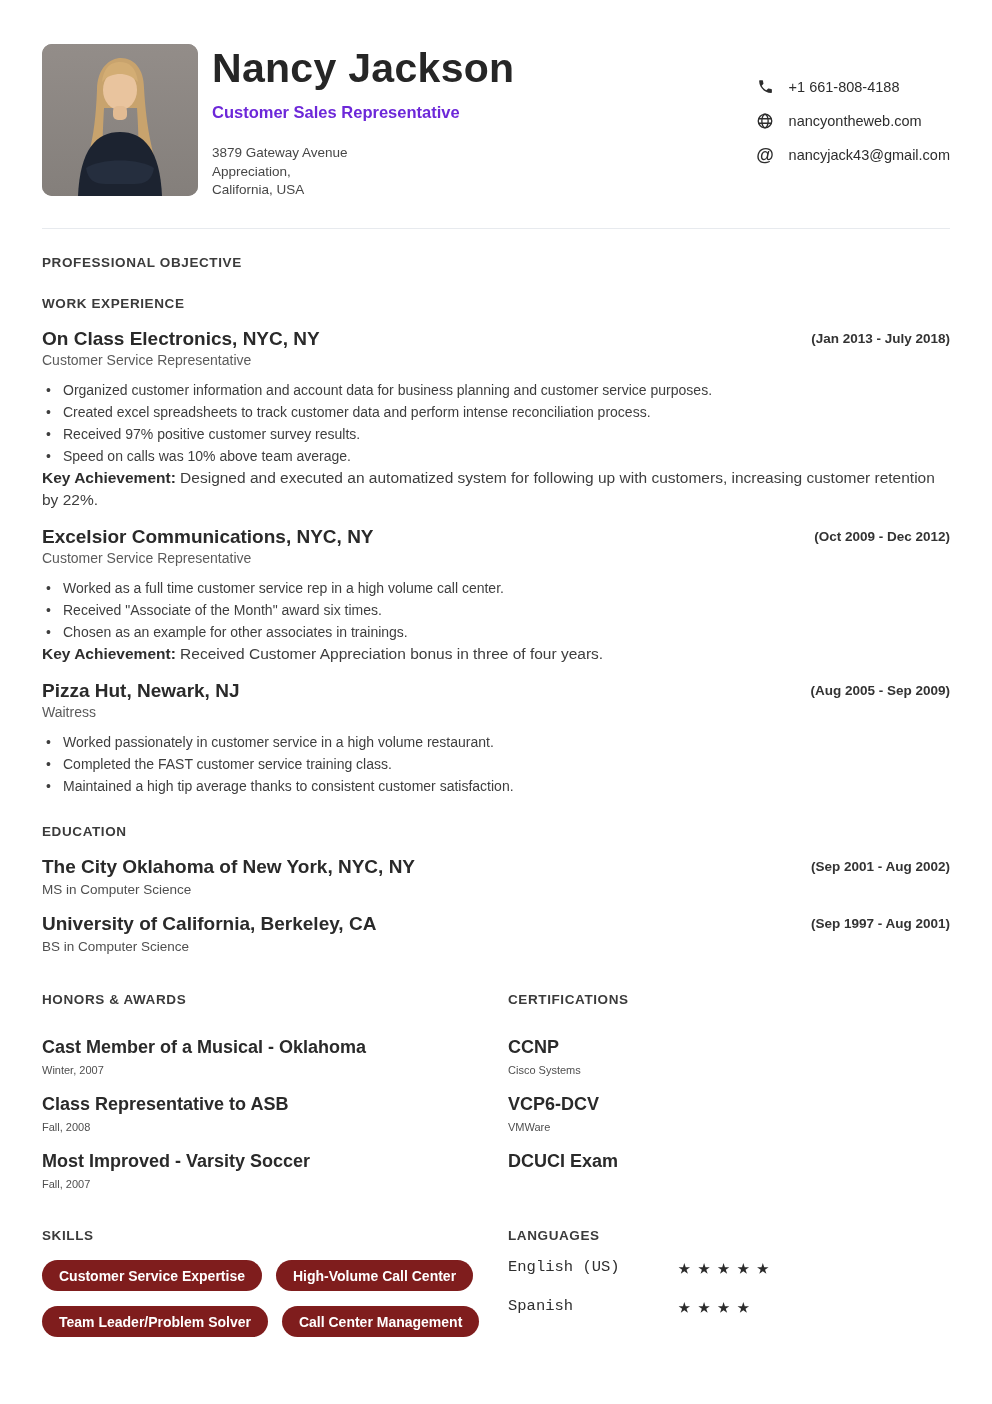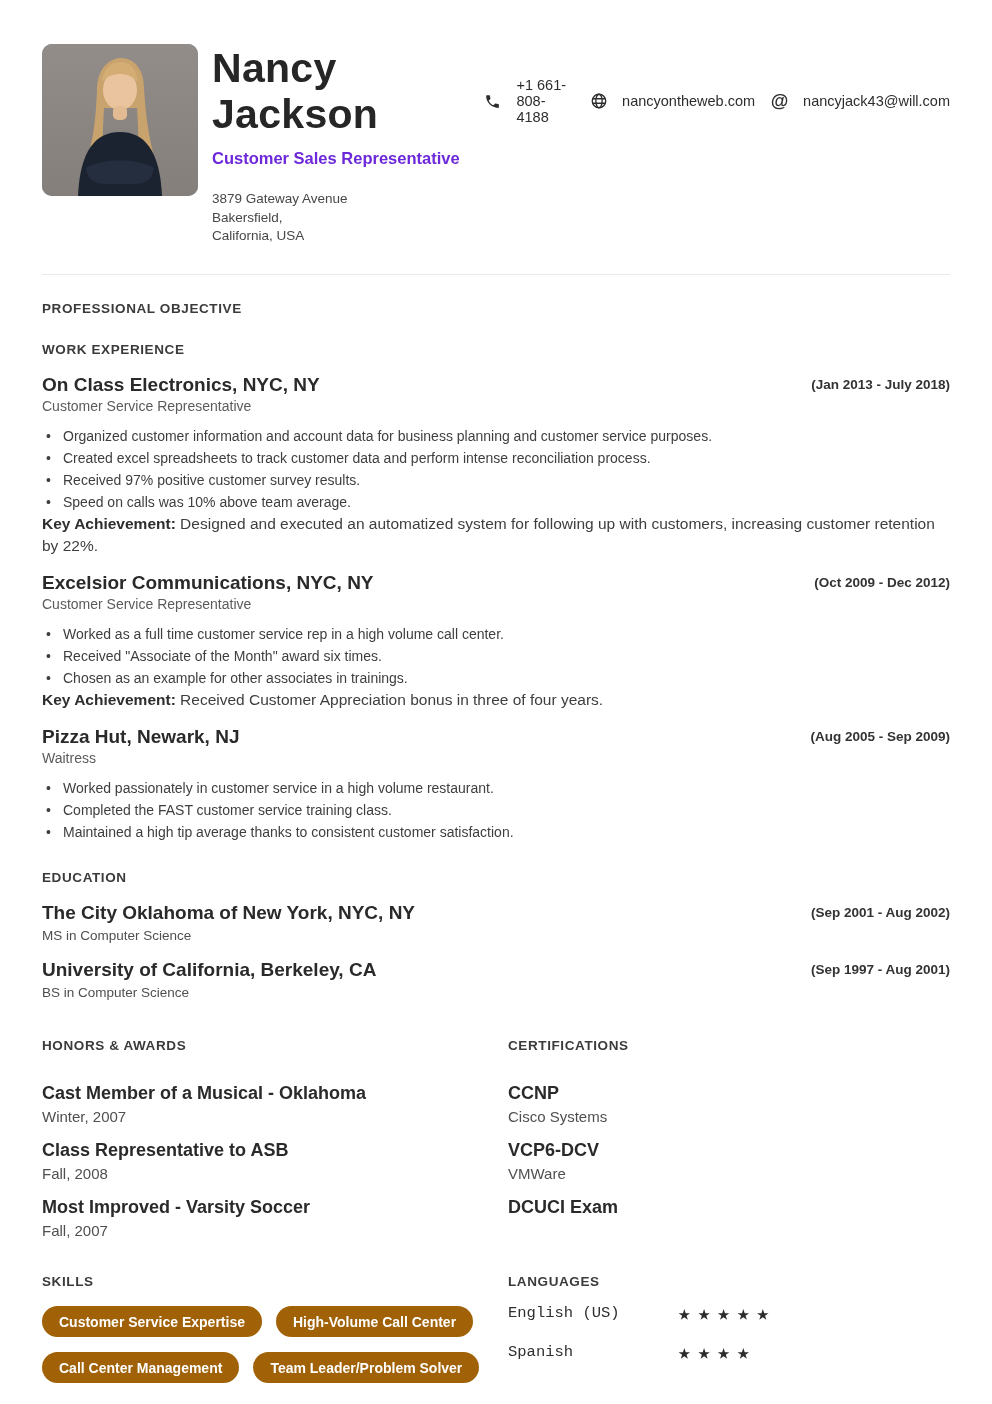--- a/index.html
+++ b/index.html
@@ -18,21 +18,21 @@
     flex: 0 0 auto; background: #8b8682;
   }
   .photo svg { display: block; }
   .header-main { margin-left: 14px; padding-top: 1px; }
   .name {
     font-size: 41px; line-height: 46px; font-weight: 800;
     color: #262626; letter-spacing: 0.3px;
   }
   .job-title { margin-top: 12px; font-size: 16.5px; font-weight: 600; color: #6d28d9; }
   .address { margin-top: 22px; font-size: 13.5px; line-height: 18.5px; color: #474747; }
-  .contact { margin-left: auto; padding-top: 33px; display: flex; flex-direction: row; gap: 15px; }
+  .contact { margin-left: auto; padding-top: 33px; display: flex; flex-direction: column; gap: 15px; }
   .contact-row { display: flex; align-items: center; gap: 14px; font-size: 14.5px; font-weight: 500; color: #2d2d2d; cursor: pointer; }
   .contact-icon { width: 19px; height: 19px; display: flex; align-items: center; justify-content: center; color: #2d2d2d; flex: 0 0 auto; }
   .at-glyph { font-size: 18px; font-weight: 600; line-height: 1; }
 
   .divider { margin-top: 28px; border-top: 1px solid #e7eaee; }
 
   
   .sec-heading {
     font-size: 13.5px; line-height: 17px; font-weight: 700;
     letter-spacing: 0.6px; color: #3b3b3b;
@@ -58,25 +58,25 @@
   .school + .school { margin-top: 14px; }
   .degree { margin-top: 3px; font-size: 13.5px; line-height: 17px; color: #4f4f4f; }
 
   
   .cols { display: grid; grid-template-columns: 466px 1fr; }
   .cols-1 { margin-top: 36px; }
   .cols-2 { margin-top: 34px; }
   .award { margin-top: 28px; }
   .award + .award { margin-top: 14px; }
   .award-title { font-size: 18px; line-height: 22px; font-weight: 700; color: #2a2a2a; }
-  .award-sub { margin-top: 4px; font-size: 15px; line-height: 17px; color: #4f4f4f; }
+  .award-sub { margin-top: 4px; font-size: 11px; line-height: 17px; color: #4f4f4f; }
 
   .pills { margin-top: 16px; display: flex; flex-wrap: wrap; gap: 15px 14px; max-width: 445px; }
   .pill {
-    background: #a16207; color: #ffffff; font-size: 14px; font-weight: 600;
+    background: #7f1d1d; color: #ffffff; font-size: 14px; font-weight: 600;
     line-height: 14px; padding: 9px 17px 8px; border-radius: 999px; white-space: nowrap;
   }
 
   .langs { margin-top: 14px; }
   .lang-row { display: flex; height: 30px; font-family: Liberation Mono, monospace; }
   .lang-row + .lang-row { margin-top: 9px; }
   .lang-label { width: 170px; font-size: 15.5px; color: #2f2f2f; }
   .lang-stars { font-size: 21px; letter-spacing: 7px; color: #2b2b2b; line-height: 1; }
 </style>
 </head>
@@ -106,21 +106,21 @@
 
         <path d="M44 124 C58 114 98 114 112 124 C110 136 104 140 92 140 L64 140 C52 140 46 136 44 124 Z" fill="#252e3e"></path>
       </svg>
     </div>
 
     <div class="header-main">
       <div class="name">Nancy Jackson</div>
       <div class="job-title">Customer Sales Representative</div>
       <div class="address">
         <div>3879 Gateway Avenue</div>
-        <div>Bakersfield,</div>
+        <div>Appreciation,</div>
         <div>California, USA</div>
       </div>
     </div>
 
     <div class="contact">
       <div class="contact-row">
         <span class="contact-icon">
           <svg width="17" height="17" viewBox="0 0 24 24" fill="currentColor">
               <path d="M6.62 10.79c1.44 2.83 3.76 5.14 6.59 6.59l2.2-2.2c.27-.27.67-.36 1.02-.24 1.12.37 2.33.57 3.57.57.55 0 1 .45 1 1V20c0 .55-.45 1-1 1-9.39 0-17-7.61-17-17 0-.55.45-1 1-1h3.5c.55 0 1 .45 1 1 0 1.25.2 2.45.57 3.57.11.35.03.74-.25 1.02l-2.2 2.2z"></path>
             </svg>
@@ -134,21 +134,21 @@
               <ellipse cx="12" cy="12" rx="4.2" ry="9"></ellipse>
               <path d="M3.6 9h16.8M3.6 15h16.8"></path>
             </svg>
         </span>
         <span>nancyontheweb.com</span>
       </div>
       <div class="contact-row">
         <span class="contact-icon">
             <span class="at-glyph">@</span>
           </span>
-        <span>nancyjack43@will.com</span>
+        <span>nancyjack43@gmail.com</span>
       </div>
     </div>
   </div>
 
   <div class="divider"></div>
 
   <div class="sec-objective">
     <div class="sec-heading">PROFESSIONAL OBJECTIVE</div>
   </div>
 
@@ -250,22 +250,22 @@
       </div>
     </div>
   </div>
 
   <div class="cols cols-2">
     <div>
       <div class="sec-heading">SKILLS</div>
       <div class="pills">
         <span class="pill">Customer Service Expertise</span>
         <span class="pill">High-Volume Call Center</span>
+        <span class="pill">Team Leader/Problem Solver</span>
         <span class="pill">Call Center Management</span>
-        <span class="pill">Team Leader/Problem Solver</span>
       </div>
     </div>
 
     <div>
       <div class="sec-heading">LANGUAGES</div>
       <div class="langs">
         <div class="lang-row">
           <span class="lang-label">English (US)</span>
           <span class="lang-stars">★★★★★</span>
         </div>

